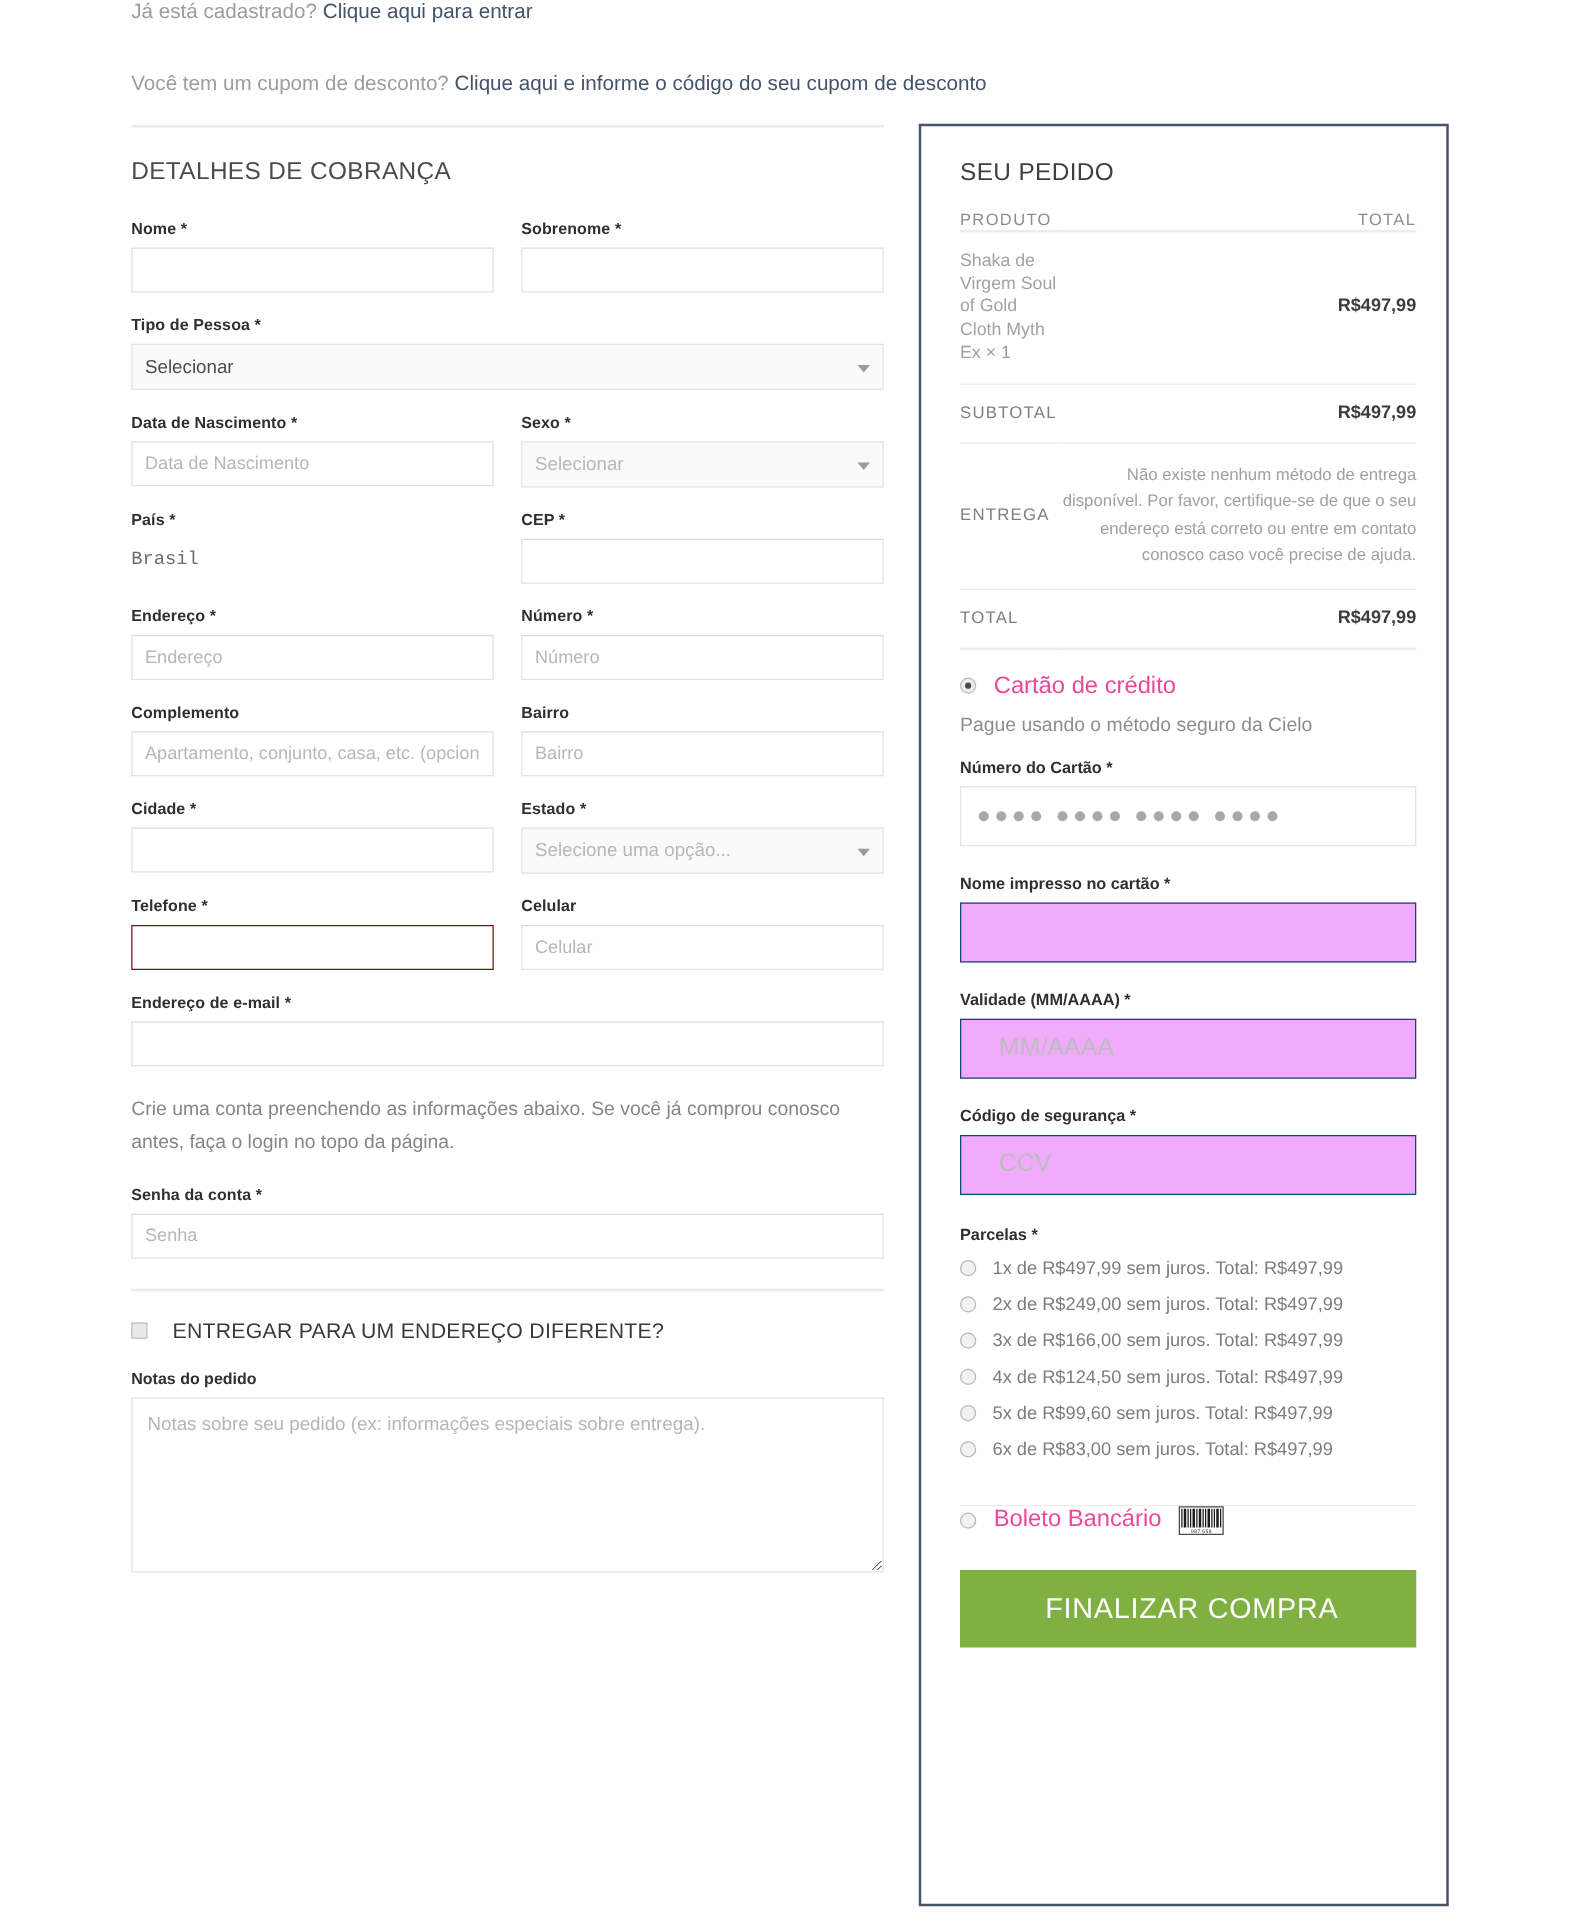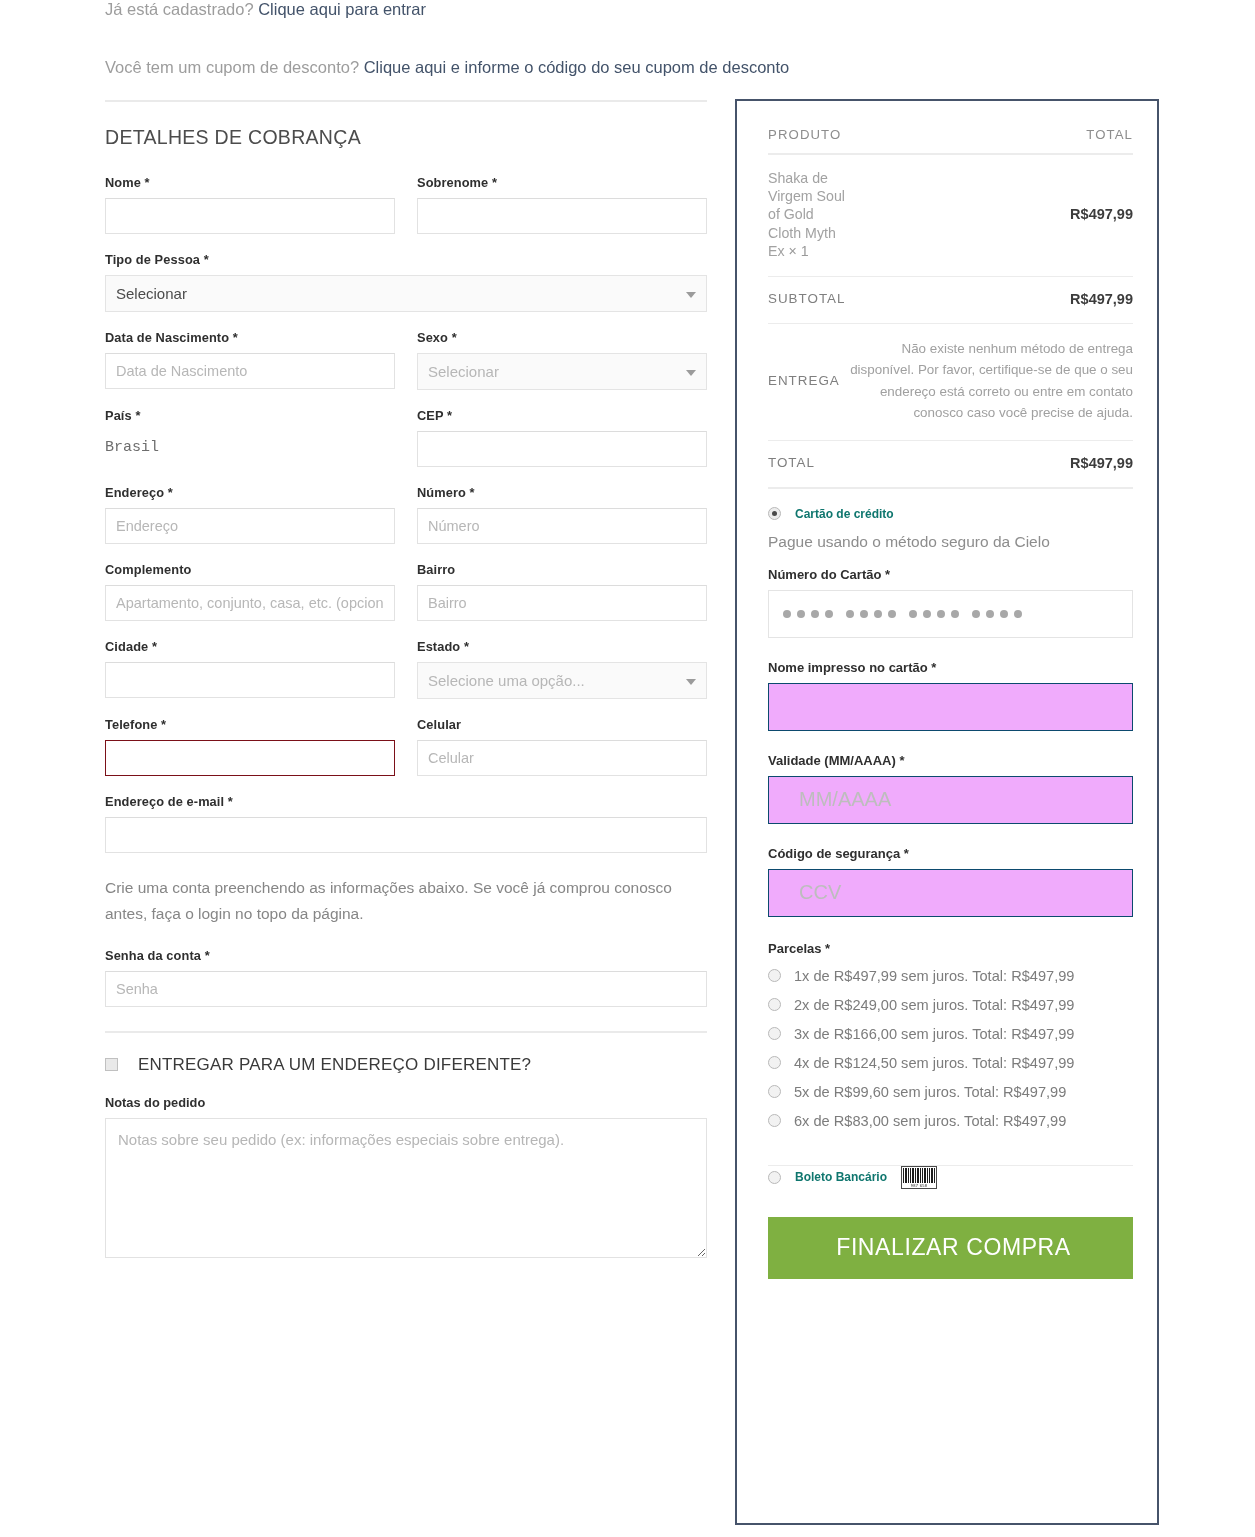--- a/index.html
+++ b/index.html
@@ -182,21 +182,21 @@
     margin: 0 0 18px 0;
     font-weight: 400;
   }
   .ord-table { width: 100%; border-collapse: collapse; }
   .ord-table th {
     text-align: left;
     font-size: 13.2px;
     font-weight: normal;
     color: #8d8d8d;
     letter-spacing: 1.1px;
-    padding: 0 0 11px 0;
+    padding: 0 0 1px 0;
     border-bottom: 2px solid #ececec;
   }
   .ord-table th.right { text-align: right; }
   .ord-table td {
     padding: 14px 0 16px 0;
     border-bottom: 1px solid #ececec;
     vertical-align: middle;
   }
   .prod-name {
     font-size: 14.2px;
@@ -247,23 +247,23 @@
   .radio.on { background: #ededed; }
   .radio.on::after {
     content: "";
     position: absolute;
     left: 3px; top: 3px;
     width: 5px; height: 5px;
     border-radius: 50%;
     background: #4a4a4a;
   }
   .pay-label {
-    font-size: 12px;
-    font-weight: bold;
-    color: #0f766e;
+    font-size: 19px;
+    font-weight: normal;
+    color: #ec4899;
   }
   .pay-sub {
     font-size: 15.5px;
     color: #8d8d8d;
     margin: 12px 0 16px 0;
   }
 
   .cc-label {
     display: block;
     font-size: 13px;
@@ -499,20 +499,21 @@
     <div class="ship-diff-wrap">
       <span class="chk"></span>
       <span class="ship-diff-label">ENTREGAR PARA UM ENDEREÇO DIFERENTE?</span>
     </div>
 
     <label class="notes-label">Notas do pedido</label>
     <textarea class="notes-ta" placeholder="Notas sobre seu pedido (ex: informações especiais sobre entrega)." style=""></textarea>
   </div>
 
   <div class="order-panel">
+    <h2 class="order-title">SEU PEDIDO</h2>
 
     <table class="ord-table">
       <thead>
         <tr>
           <th>PRODUTO</th>
           <th class="right">TOTAL</th>
         </tr>
       </thead>
       <tbody>
         <tr>

